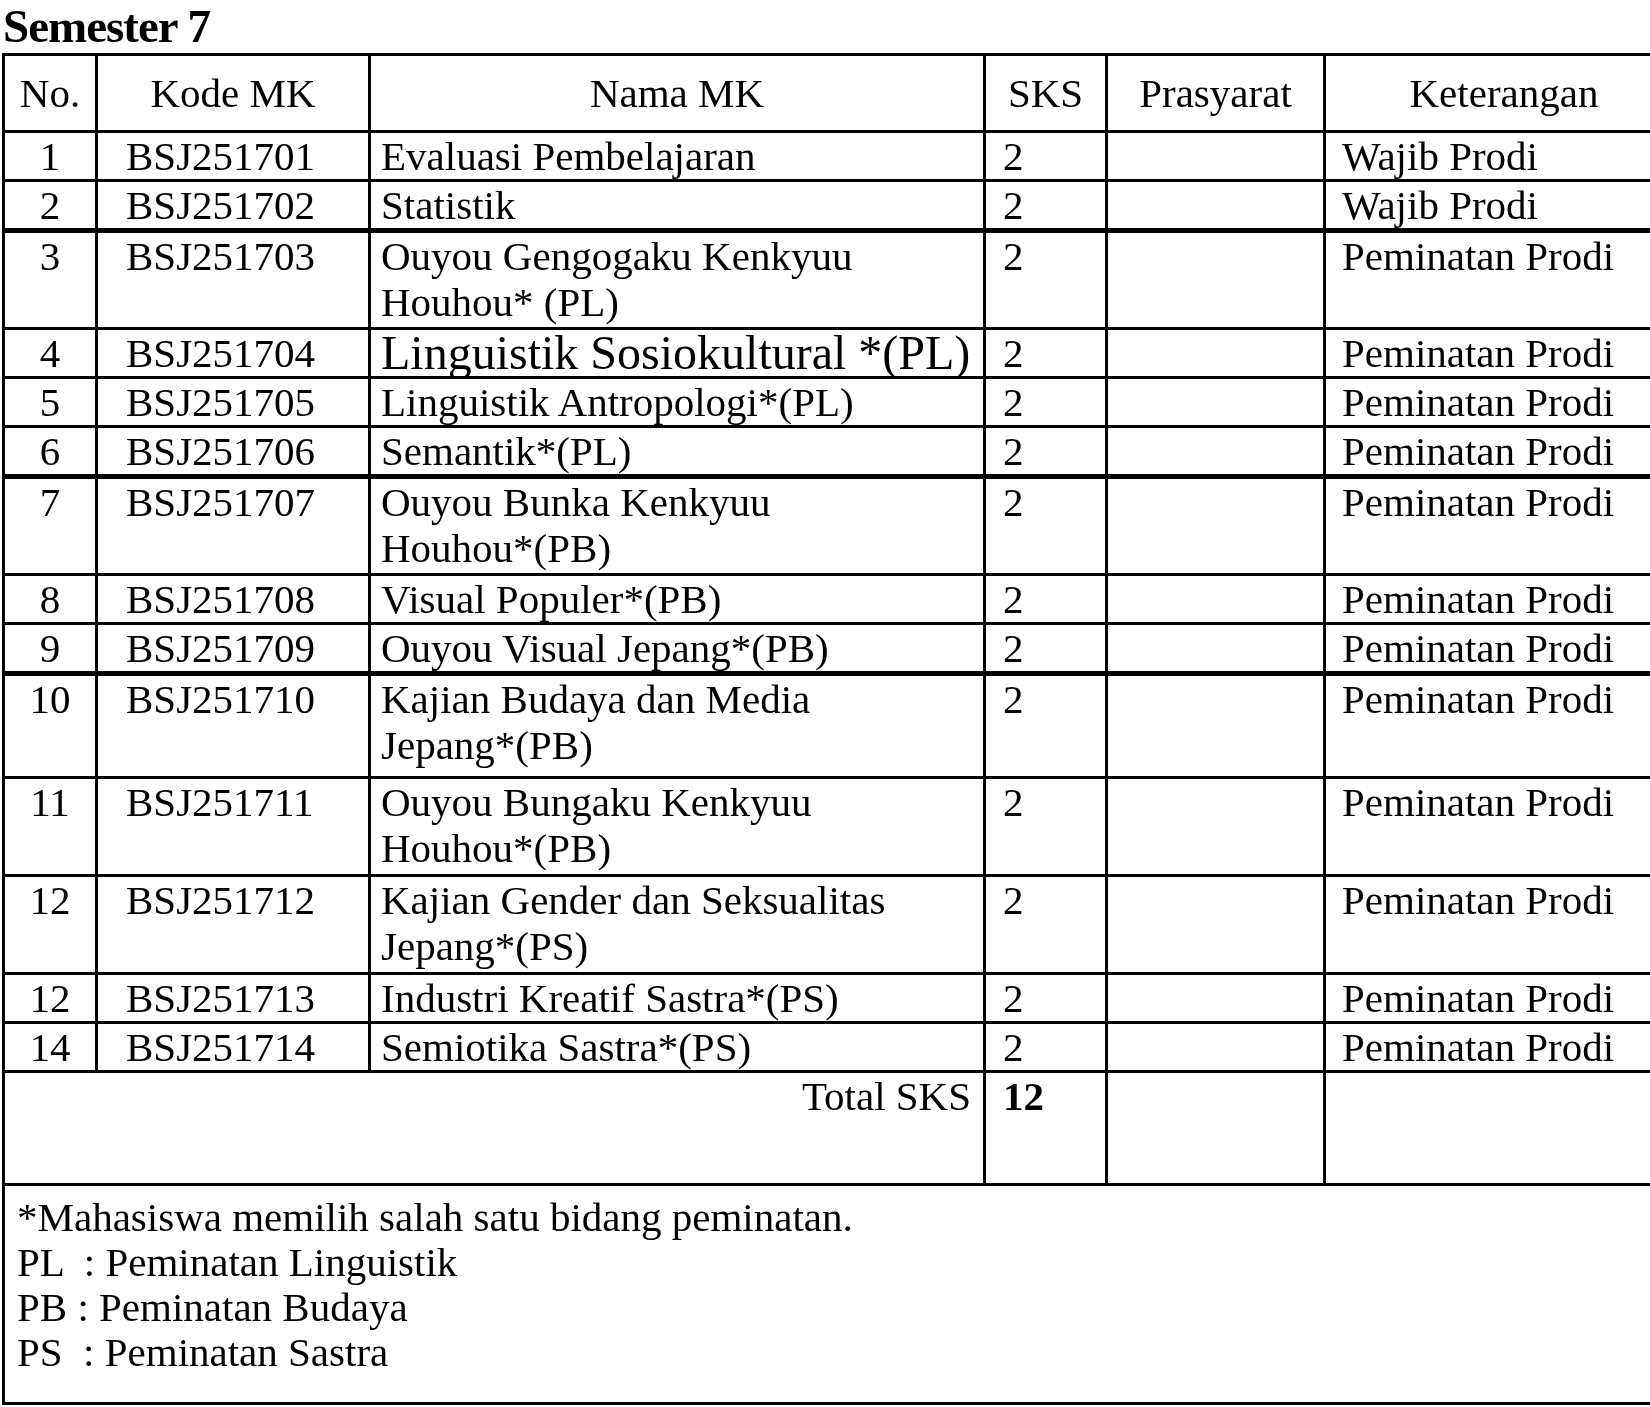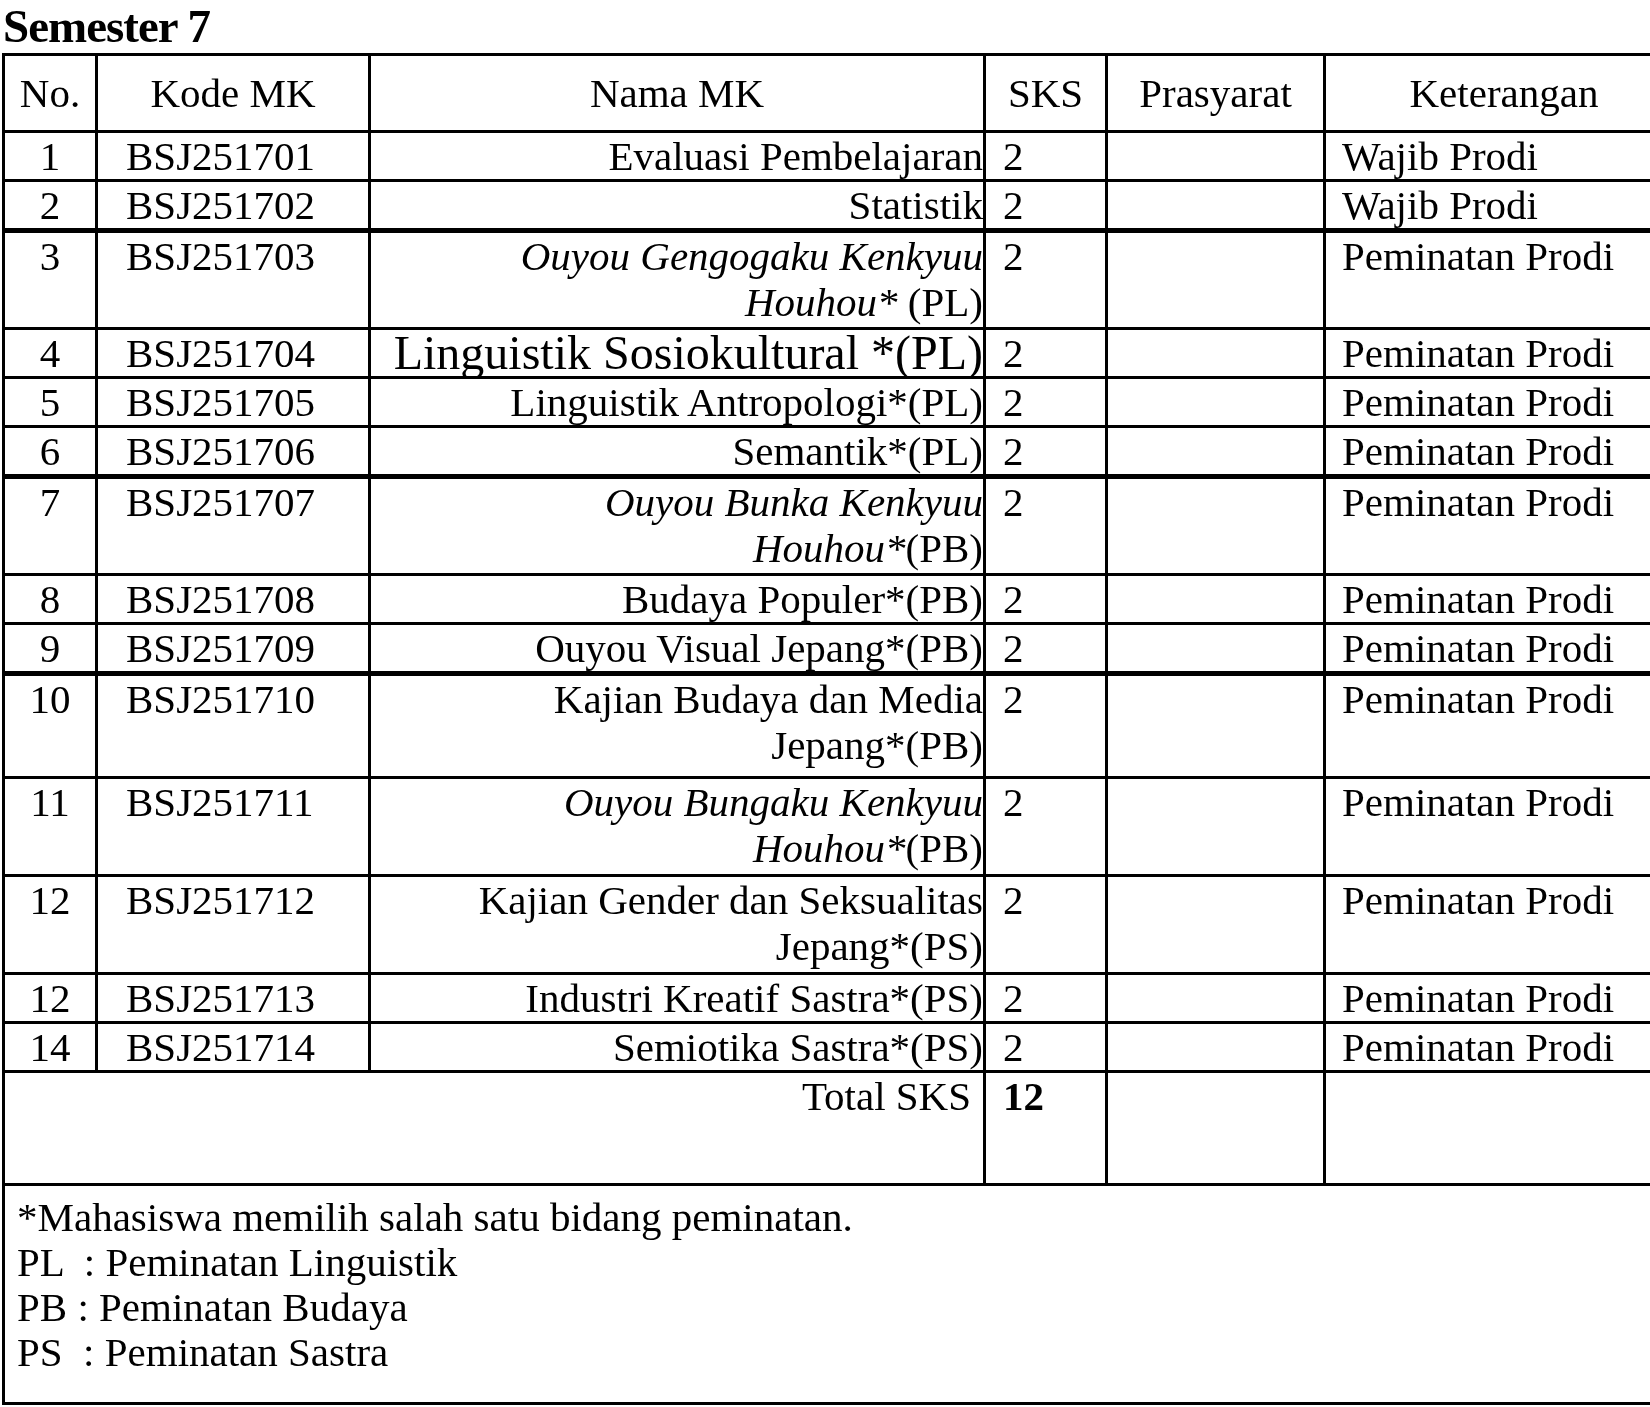--- a/index.html
+++ b/index.html
@@ -30,22 +30,22 @@
     padding:0;
   }
   tr.hd{height:45px;}
   th{font-weight:normal;text-align:center;vertical-align:middle;padding:16px 4px;line-height:42px;}
   tr.s{height:47px;}
   tr.d{height:98px;}
   tr.d10{height:104px;}
   tr.thick td{border-bottom-width:5px;}
   td.no{text-align:center;}
   td.code{padding-left:28px;}
-  td.name{padding-left:10px;white-space:pre-line;text-align:right;}
-  td.name .it{font-style:italic;}
+  td.name{padding-left:10px;white-space:pre-line;}
+  td.name .it{}
   td.sks{padding-left:17px;}
   td.ket{padding-left:16px;}
   tr.big-row td.name{font-size:48px;}
   tr.total-row{height:113px;}
   td.total-label{text-align:right;padding-right:12px;font-family:Liberation Serif, serif;}
   td.total-value{font-weight:bold;}
   tr.notes-row{height:219px;}
   td.notes{padding:9px 0 0 12px;}
   .note{white-space:pre;line-height:45px;}
 </style>
@@ -129,21 +129,21 @@
         <td class="code">BSJ251707</td>
         <td class="name"><span class="it">Ouyou Bunka Kenkyuu
 Houhou*</span><span>(PB)</span></td>
         <td class="sks">2</td>
         <td class="pra"></td>
         <td class="ket">Peminatan Prodi</td>
       </tr>
       <tr class="s">
         <td class="no">8</td>
         <td class="code">BSJ251708</td>
-        <td class="name"><span class="it"></span><span>Budaya Populer*(PB)</span></td>
+        <td class="name"><span class="it"></span><span>Visual Populer*(PB)</span></td>
         <td class="sks">2</td>
         <td class="pra"></td>
         <td class="ket">Peminatan Prodi</td>
       </tr>
       <tr class="s thick">
         <td class="no">9</td>
         <td class="code">BSJ251709</td>
         <td class="name"><span class="it"></span><span>Ouyou Visual Jepang*(PB)</span></td>
         <td class="sks">2</td>
         <td class="pra"></td>

